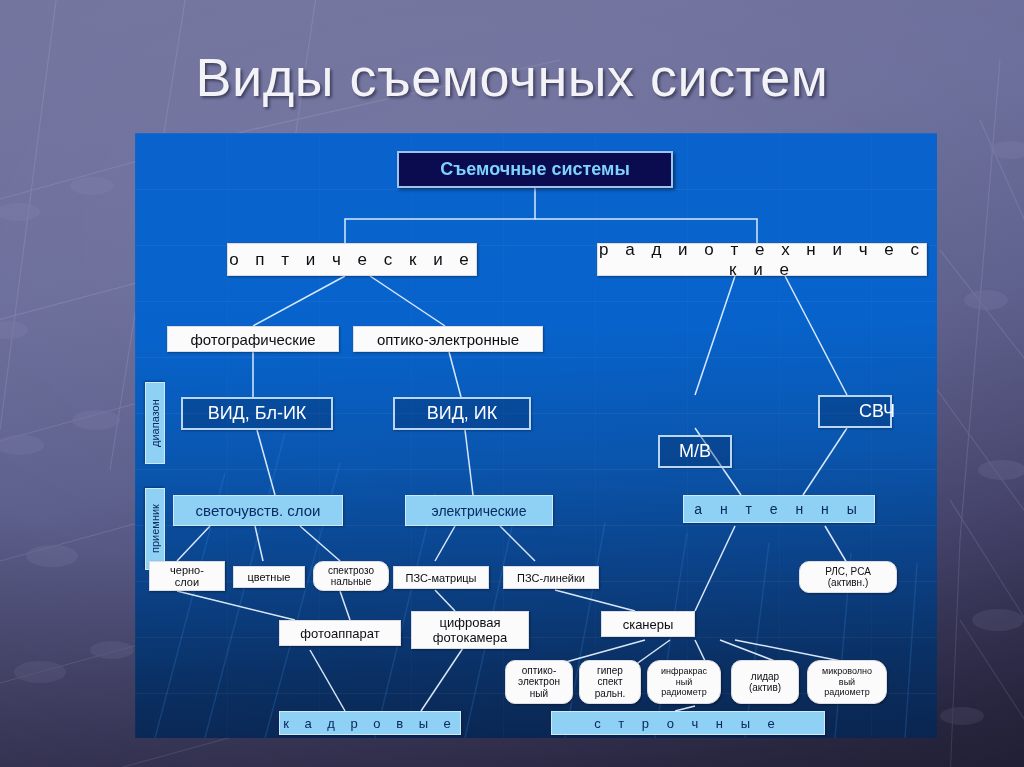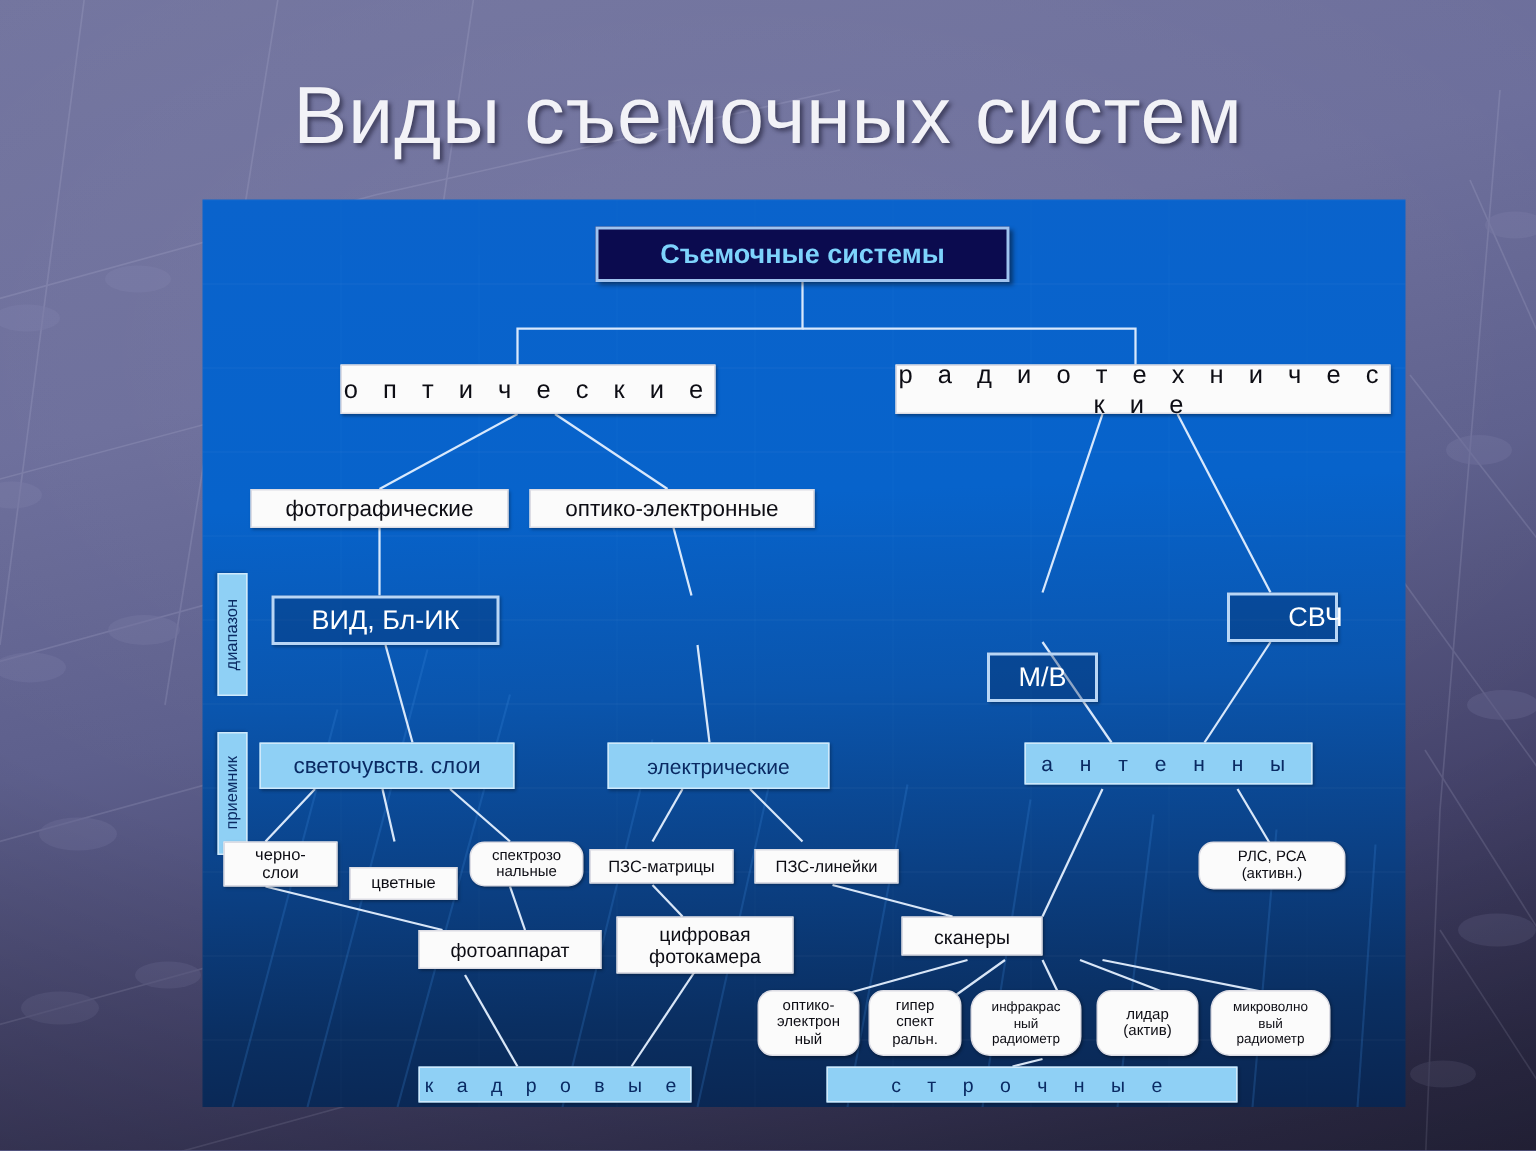--- a/index.html
+++ b/index.html
@@ -193,30 +193,31 @@
       <div class="nd w f17 sp2" style="left:92px;top:110px;width:250px;height:33px;">о п т и ч е с к и е</div>
       <div class="nd w f17 sp2" style="left:462px;top:110px;width:330px;height:33px;">р а д и о т е х н и ч е с к и е</div>
 
       <div class="nd w f15" style="left:32px;top:193px;width:172px;height:26px;">фотографические</div>
       <div class="nd w f15" style="left:218px;top:193px;width:190px;height:26px;">оптико-электронные</div>
 
       <div class="nd lb vert f11" style="left:10px;top:249px;width:20px;height:82px;">диапазон</div>
       <div class="nd lb vert f11" style="left:10px;top:355px;width:20px;height:82px;">приемник</div>
 
       <div class="nd out f18" style="left:46px;top:264px;width:152px;height:33px;">ВИД, Бл-ИК</div>
+      <div class="nd out f18" style="left:258px;top:264px;width:138px;height:33px;">ВИД, ИК</div>
       <div class="nd out f18" style="left:523px;top:262px;width:74px;height:33px;margin-top:40px;">М/В</div>
       <div class="nd out f18" style="left:683px;top:262px;width:74px;height:33px;padding-left:44px;">СВЧ</div>
 
       <div class="nd lb f15" style="left:38px;top:362px;width:170px;height:31px;">светочувств. слои</div>
       <div class="nd lb f14" style="left:270px;top:362px;width:148px;height:31px;">электрические</div>
       <div class="nd lb f14 sp3" style="left:548px;top:362px;width:192px;height:28px;">а н т е н н ы</div>
 
       <div class="nd w f11" style="left:14px;top:428px;width:76px;height:30px;white-space:pre-line;">черно-
 слои</div>
-      <div class="nd w f11" style="left:98px;top:433px;width:72px;height:22px;margin-top:12px;">цветные</div>
+      <div class="nd w f11" style="left:98px;top:433px;width:72px;height:22px;">цветные</div>
       <div class="nd w f10" style="left:178px;top:428px;width:76px;height:30px;white-space:pre-line;">спектрозо
 нальные</div>
       <div class="nd w f11" style="left:258px;top:433px;width:96px;height:23px;">ПЗС-матрицы</div>
       <div class="nd w f11" style="left:368px;top:433px;width:96px;height:23px;">ПЗС-линейки</div>
       <div class="nd w f10" style="left:664px;top:428px;width:98px;height:32px;white-space:pre-line;">РЛС, РСА
 (активн.)</div>
 
       <div class="nd w f13" style="left:144px;top:487px;width:122px;height:26px;">фотоаппарат</div>
       <div class="nd w f13" style="left:276px;top:478px;width:118px;height:38px;white-space:pre-line;">цифровая
 фотокамера</div>

